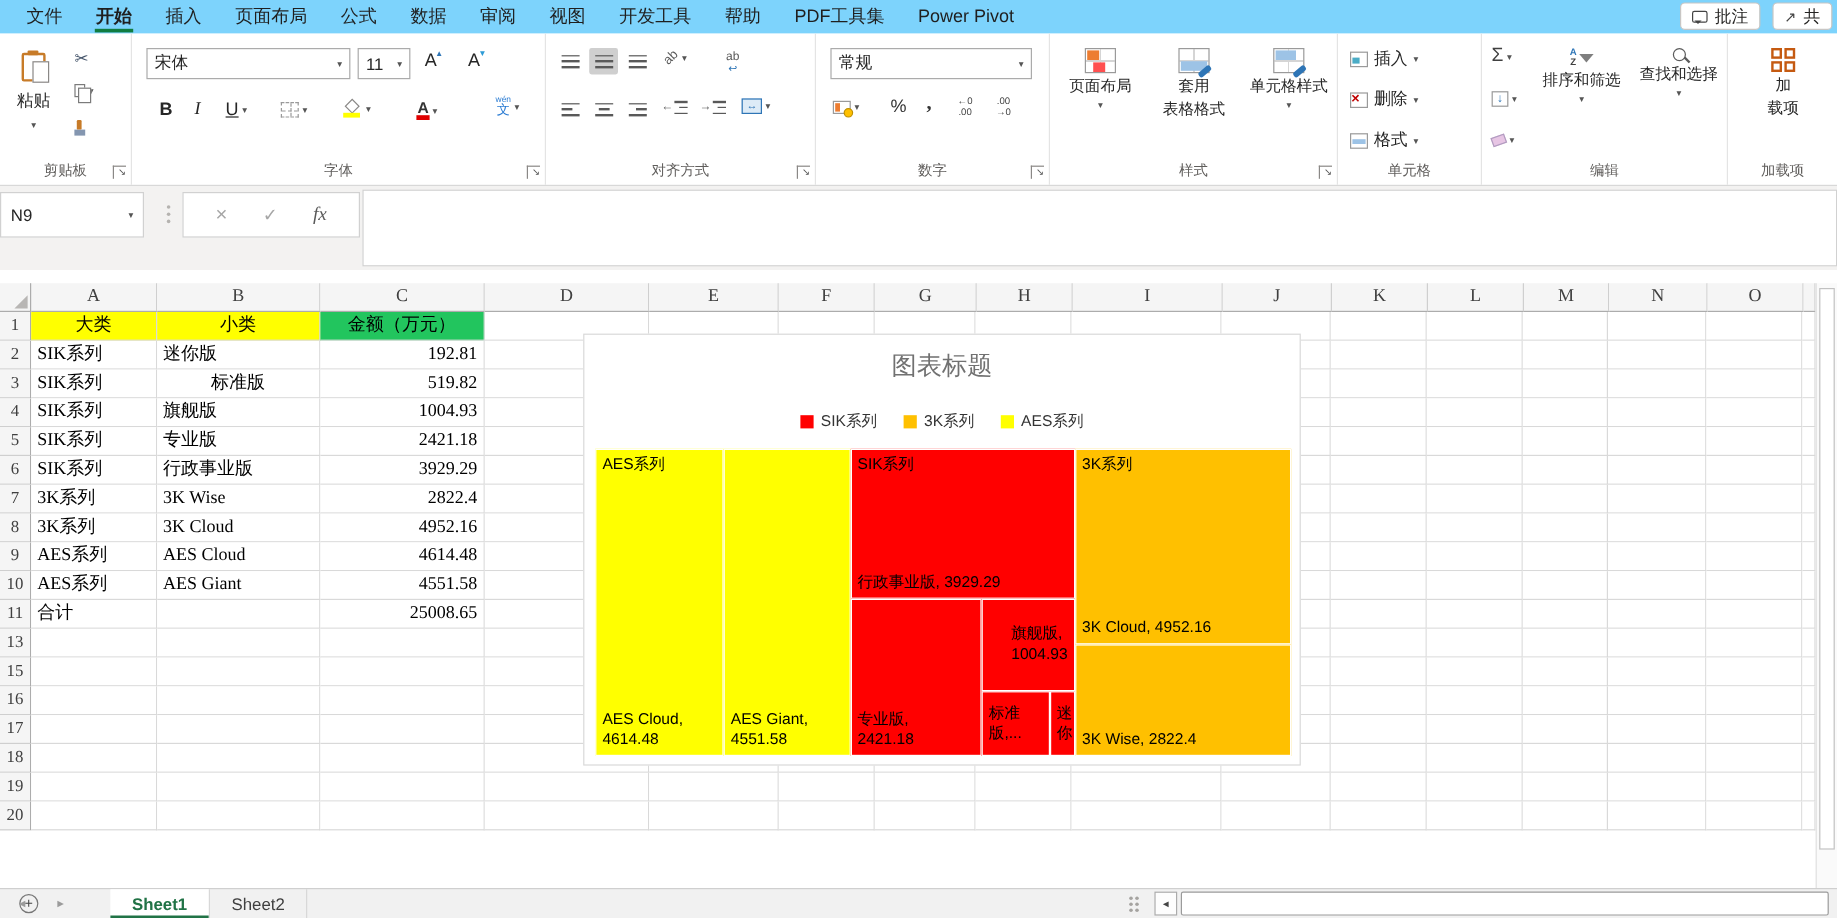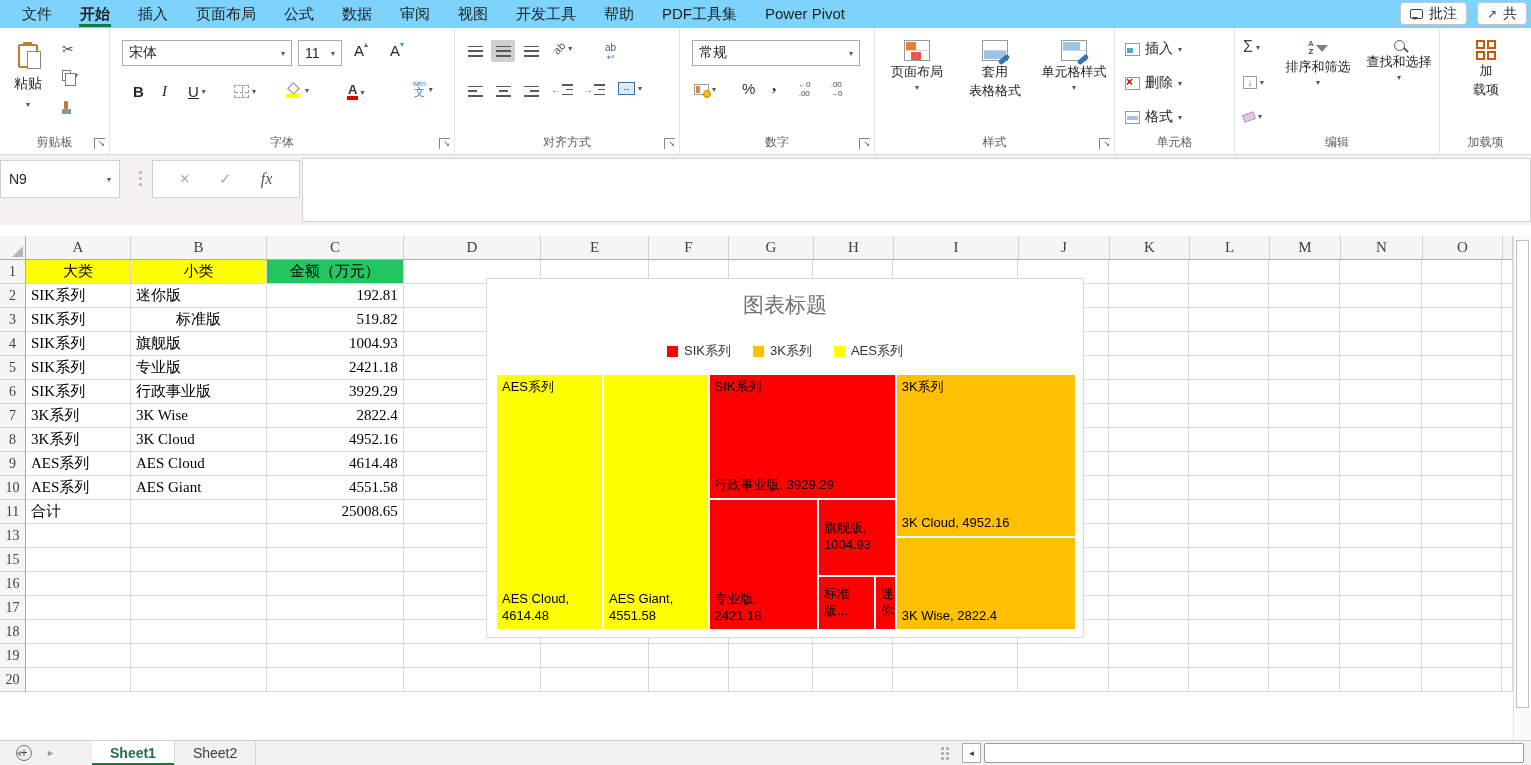--- a/index.html
+++ b/index.html
@@ -839,21 +839,21 @@
  4551.58</div>
       </div>
       <div class="tcell vsb2" style="left: 36.65%; top: 0%; width: 32.26%; height: 48.7%; background: rgb(255, 0, 0);">
         <div class="glabel">SIK系列</div>
         <div class="tval">行政事业版, 3929.29</div>
       </div>
       <div class="tcell vend" style="left: 36.65%; top: 48.7%; width: 18.87%; height: 51.3%; background: rgb(255, 0, 0);">
         <div class="tval">专业版,
 2421.18</div>
       </div>
-      <div class="tcell vmid" style="left: 55.52%; top: 48.7%; width: 13.39%; height: 30.02%; background: rgb(255, 0, 0);">
+      <div class="tcell vmid" style="left: 55.52%; top: 48.7%; width: 13.39%; height: 30.02%; background: rgb(255, 0, 0); align-items: flex-end;">
         <div class="tval">旗舰版,
 1004.93</div>
       </div>
       <div class="tcell vmid" style="left: 55.52%; top: 78.72%; width: 9.77%; height: 21.28%; background: rgb(255, 0, 0);">
         <div class="tval">标准版,...</div>
       </div>
       <div class="tcell vmid" style="left: 65.29%; top: 78.72%; width: 3.62%; height: 21.28%; background: rgb(255, 0, 0);">
         <div class="tval">迷你</div>
       </div>
       <div class="tcell vsb2" style="left: 68.91%; top: 0%; width: 31.09%; height: 63.7%; background: rgb(255, 192, 0);">

